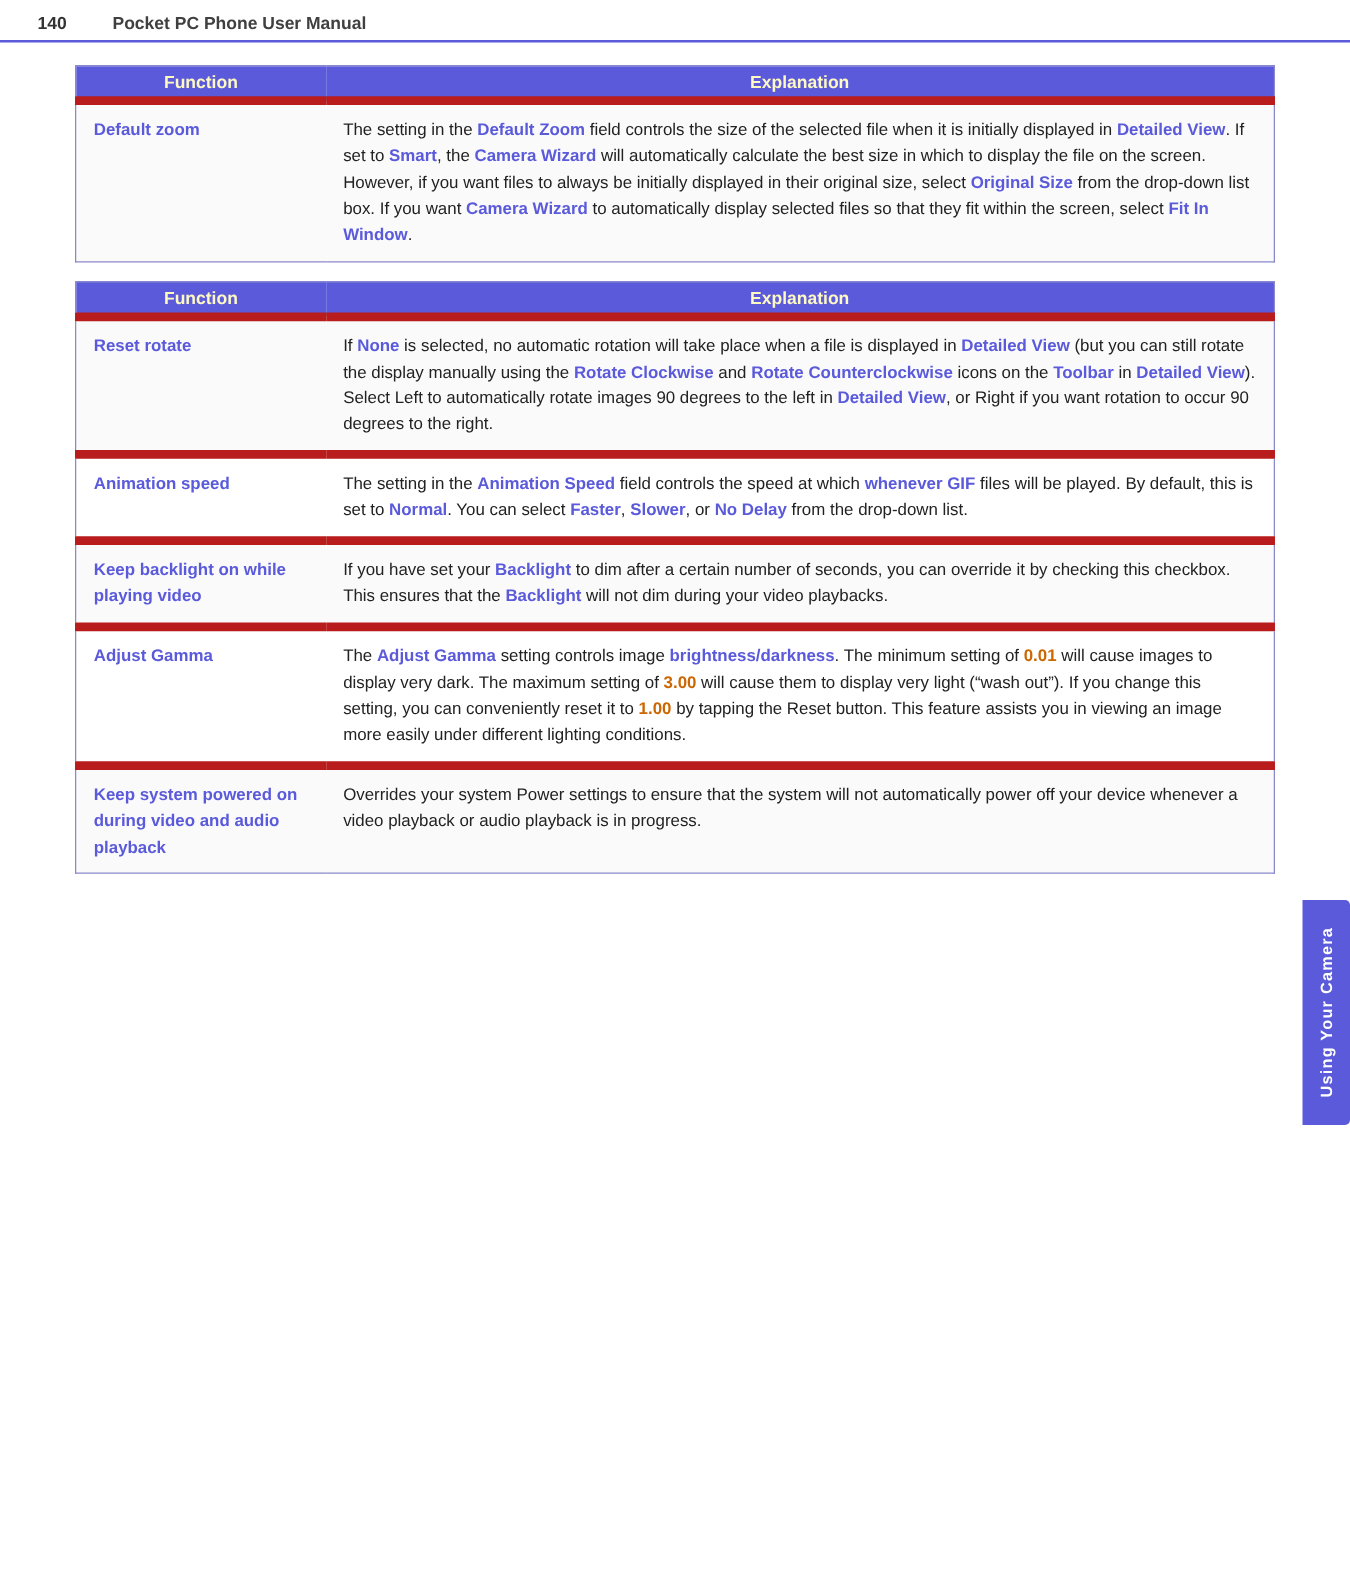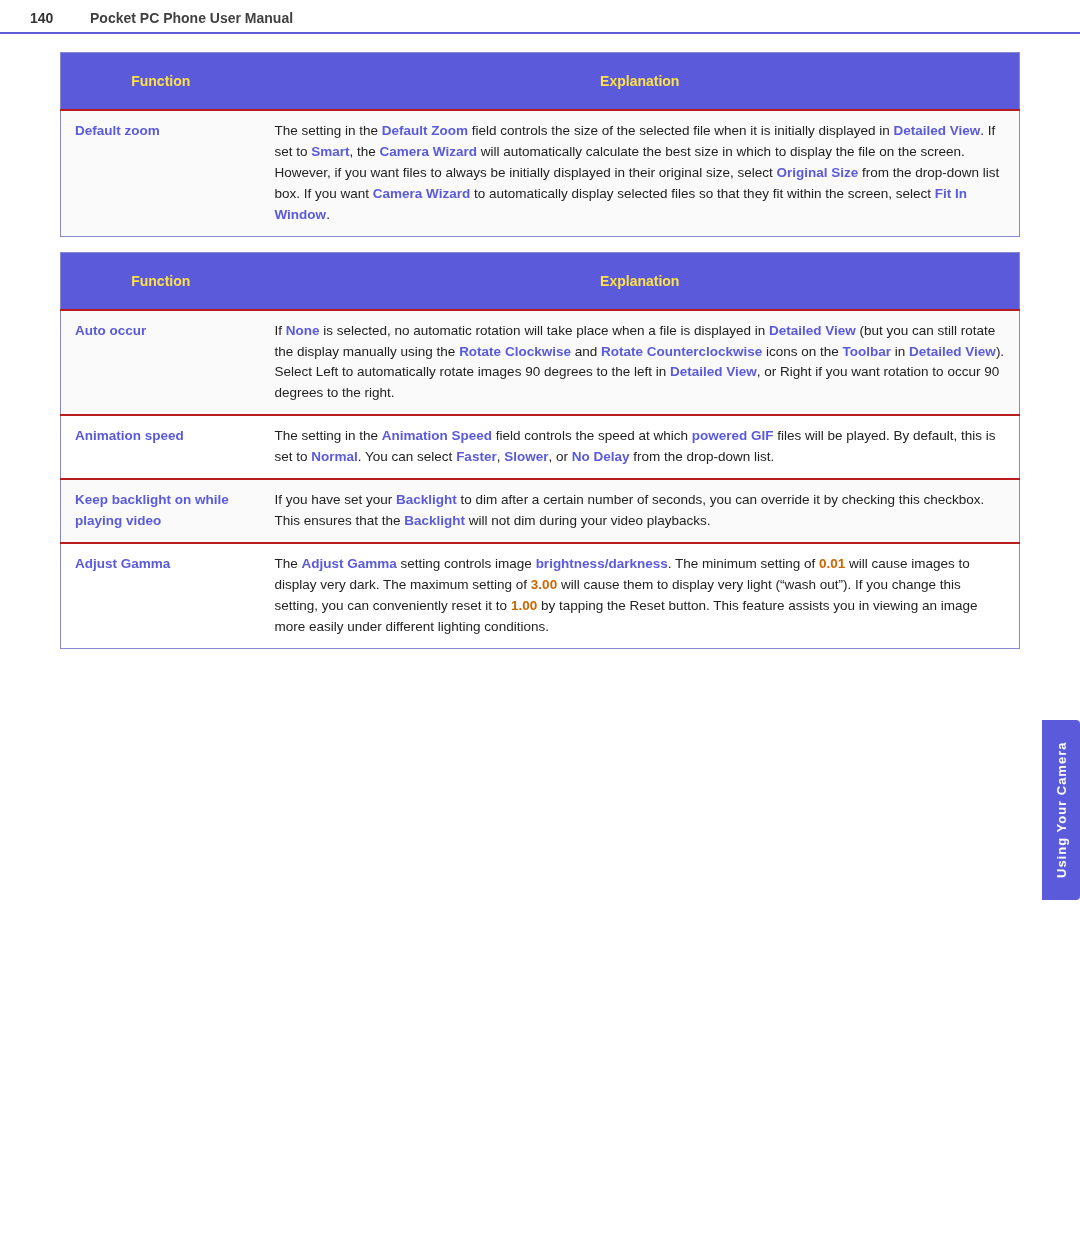--- a/index.html
+++ b/index.html
@@ -45,36 +45,36 @@
     }
 
     table {
       width: 100%;
       border-collapse: collapse;
       border: 1.5px solid #8888cc;
     }
 
     .table-header-row td {
       background: #5a5adb;
-      color: #fde047;
+      color: #fef9c3;
       font-weight: bold;
       font-size: 14px;
-      padding: 20px 14px;
+      padding: 4px 14px;
       text-align: center;
     }
 
     .table-header-row td:first-child {
       width: 200px;
       text-align: center;
     }
 
     .data-row td {
       vertical-align: top;
       padding: 10px 14px;
-      border-top: 2px solid #b91c1c;
+      border-top: 7px solid #b91c1c;
       line-height: 1.55;
     }
 
     .data-row td:first-child {
       width: 200px;
       font-weight: bold;
       color: #5a5adb;
       vertical-align: top;
     }
 
@@ -138,46 +138,52 @@
 
   
   <table>
     <tbody>
         <tr class="table-header-row">
       <td>Function</td>
       <td>Explanation</td>
     </tr>
 
     <tr class="data-row">
-      <td>Auto occur</td>
+      <td>Reset rotate</td>
       <td>
         If <span class="hl">None</span> is selected, no automatic rotation will take place when a file is displayed in <span class="hl">Detailed View</span> (but you can still rotate the display manually using the <span class="hl">Rotate Clockwise</span> and <span class="hl">Rotate Counterclockwise</span> icons on the <span class="hl">Toolbar</span> in <span class="hl">Detailed View</span>). Select Left to automatically rotate images 90 degrees to the left in <span class="hl">Detailed View</span>, or Right if you want rotation to occur 90 degrees to the right.
       </td>
     </tr>
 
     <tr class="data-row">
       <td>Animation speed</td>
       <td>
-        The setting in the <span class="hl">Animation Speed</span> field controls the speed at which <span class="hl">powered GIF</span> files will be played.  By default, this is set to <span class="hl">Normal</span>.  You can select <span class="hl">Faster</span>, <span class="hl">Slower</span>, or <span class="hl">No Delay</span> from the drop-down list.
+        The setting in the <span class="hl">Animation Speed</span> field controls the speed at which <span class="hl">whenever GIF</span> files will be played.  By default, this is set to <span class="hl">Normal</span>.  You can select <span class="hl">Faster</span>, <span class="hl">Slower</span>, or <span class="hl">No Delay</span> from the drop-down list.
       </td>
     </tr>
 
     <tr class="data-row">
       <td>Keep backlight on while playing video</td>
       <td>
         If you have set your <span class="hl">Backlight</span> to dim after a certain number of seconds, you can override it by checking this checkbox.  This ensures that the <span class="hl">Backlight</span> will not dim during your video playbacks.
       </td>
     </tr>
 
     <tr class="data-row">
       <td>Adjust Gamma</td>
       <td>
         The <span class="hl">Adjust Gamma</span> setting controls image <span class="hl">brightness/darkness</span>. The minimum setting of <span class="hl-orange">0.01</span> will cause images to display very dark. The maximum setting of <span class="hl-orange">3.00</span> will cause them to display very light (“wash out”).  If you change this setting, you can conveniently reset it to <span class="hl-orange">1.00</span> by tapping the Reset button.  This feature assists you in viewing an image more easily under different lighting conditions.
       </td>
     </tr>
 
+    <tr class="data-row">
+      <td>Keep system powered on during video and audio playback</td>
+      <td>
+        Overrides your system Power settings to ensure that the system will not automatically power off your device whenever a video playback or audio playback is in progress.
+      </td>
+    </tr>
   </tbody>
     </table>
 </div>
 
 <div class="sidebar-tab">
   <span>Using Your Camera</span>
 </div>
 
 </body></html>

